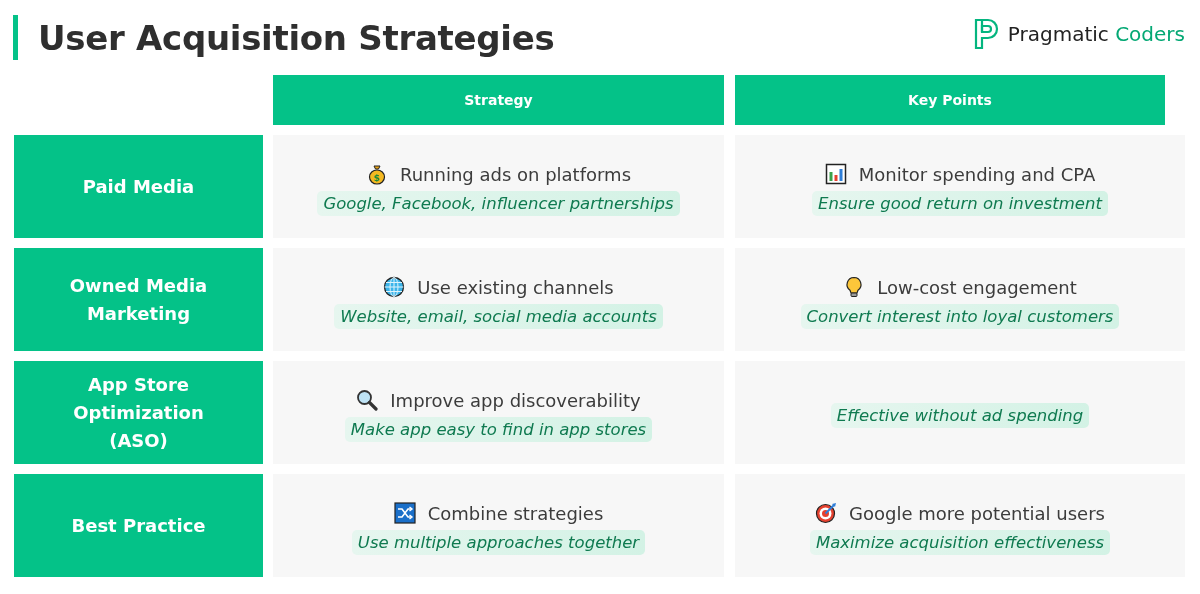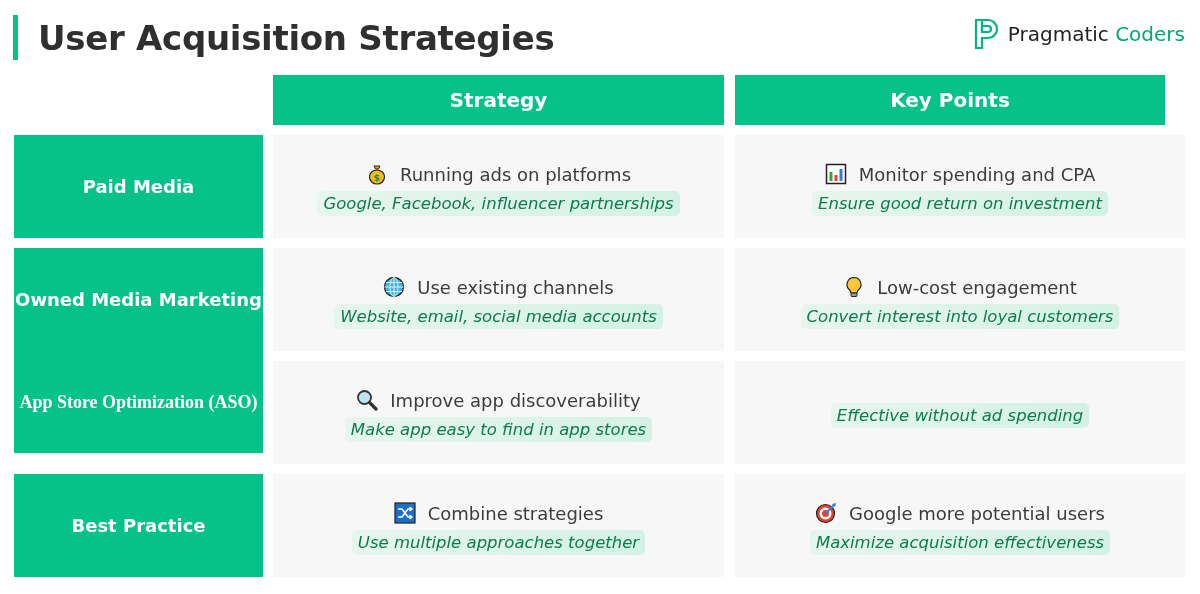--- a/index.html
+++ b/index.html
@@ -8,25 +8,25 @@
 
     .title-bar { position: absolute; left: 13px; top: 15px; width: 5px; height: 45px; background: #04c288; }
     .page-title { position: absolute; left: 38px; top: 16px; font-size: 34px; font-weight: bold; color: #2f2f2f; letter-spacing: -0.3px; line-height: 44px; white-space: nowrap; }
 
     .brand { position: absolute; right: 15px; top: 18px; display: flex; align-items: center; gap: 8px; }
     .brand-logo { width: 26px; height: 32px; }
     .brand-name { font-size: 20px; font-weight: 400; white-space: nowrap; }
     .brand-name .dark { color: #222; }
     .brand-name .green { color: #04a874; }
 
-    .col-header { position: absolute; top: 75px; height: 50px; background: #04c288; color: #ffffff; font-size: 20px; font-weight: bold; display: flex; align-items: center; justify-content: center; }
+    .col-header { position: absolute; top: 75px; height: 50px; background: #04c288; color: #ffffff; font-size: 14px; font-weight: bold; display: flex; align-items: center; justify-content: center; }
     .col-header.strategy { left: 273px; width: 451px; }
     .col-header.keypoints { left: 735px; width: 430px; }
 
-    .row-label { position: absolute; left: 14px; width: 249px; height: 103px; background: #04c288; color: #ffffff; font-size: 18px; font-weight: bold; display: flex; align-items: center; justify-content: center; text-align: center; line-height: 28px; padding: 0 1px; }
+    .row-label { position: absolute; left: 14px; width: 249px; height: 103px; background: #04c288; color: #ffffff; font-size: 18px; font-weight: bold; display: flex; align-items: center; justify-content: center; text-align: center; line-height: 28px; padding: 0 28px; }
 
     .cell { position: absolute; height: 103px; background: #f7f7f7; display: flex; flex-direction: column; align-items: center; justify-content: center; gap: 6px; padding-top: 6px; }
     .cell.strategy { left: 273px; width: 451px; }
     .cell.keypoints { left: 735px; width: 450px; }
 
     .cell-main { display: flex; align-items: center; gap: 12px; font-size: 18px; color: #3c3c3c; white-space: nowrap; }
     .icon { width: 22px; height: 22px; display: inline-flex; align-items: center; justify-content: center; flex: none; }
     .icon svg { width: 22px; height: 22px; }
 
     .cell-sub { font-style: italic; font-size: 16.5px; color: #0f7a50; background: linear-gradient(90deg, #e6f6ef 0%, #d3f2e5 100%); border-radius: 5px; padding: 3px 6px; white-space: nowrap; }
@@ -104,21 +104,21 @@
       <svg viewBox="0 0 22 22">
           <path d="M11 1.5 a7 7 0 0 1 4 12.7 L14 17 H8 L7 14.2 A7 7 0 0 1 11 1.5 Z" fill="#fcc63a" stroke="#222" stroke-width="1.2"></path>
           <rect x="8" y="17" width="6" height="3.5" rx="1" fill="#9a9a9a" stroke="#222" stroke-width="1"></rect>
         </svg>
     </span>
     <span>Low-cost engagement</span>
   </div>
   <div class="cell-sub">Convert interest into loyal customers</div>
 </div>
 
-<div class="row-label" style="top:350px;font-family:Liberation Serif, serif;">App Store Optimization (ASO)</div>
+<div class="row-label" style="top:361px;">App Store Optimization (ASO)</div>
 <div class="cell strategy" style="top:361px;">
   <div class="cell-main">
     <span class="icon">
       <svg viewBox="0 0 22 22">
           <circle cx="8.5" cy="8.5" r="6.5" fill="#bfe3f5" stroke="#333" stroke-width="1.8"></circle>
           <line x1="13.5" y1="13.5" x2="20" y2="20" stroke="#333" stroke-width="3.2" stroke-linecap="round"></line>
         </svg>
     </span>
     <span>Improve app discoverability</span>
   </div>

